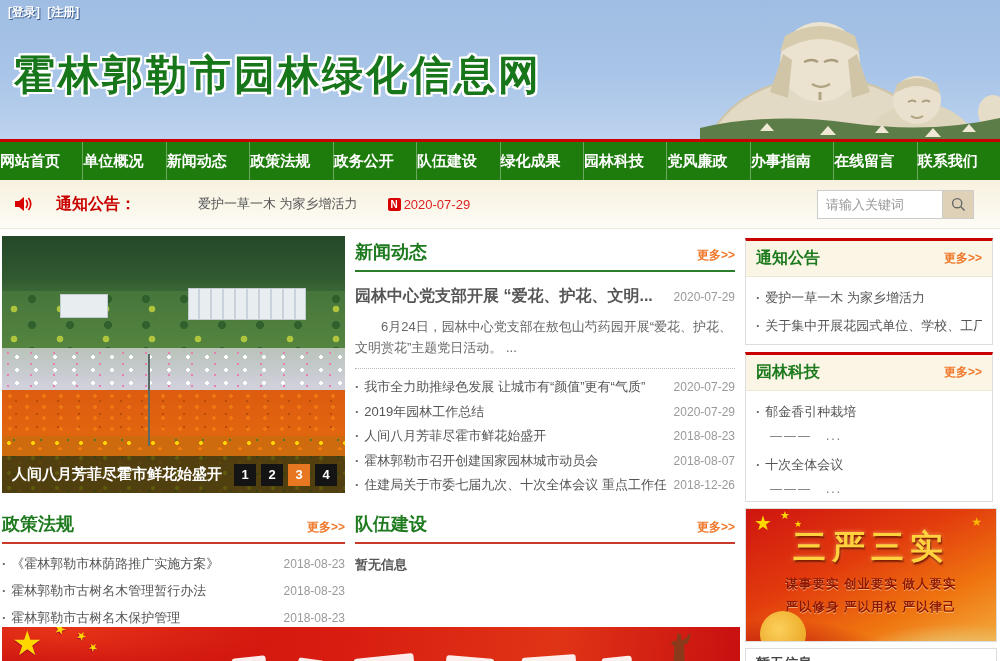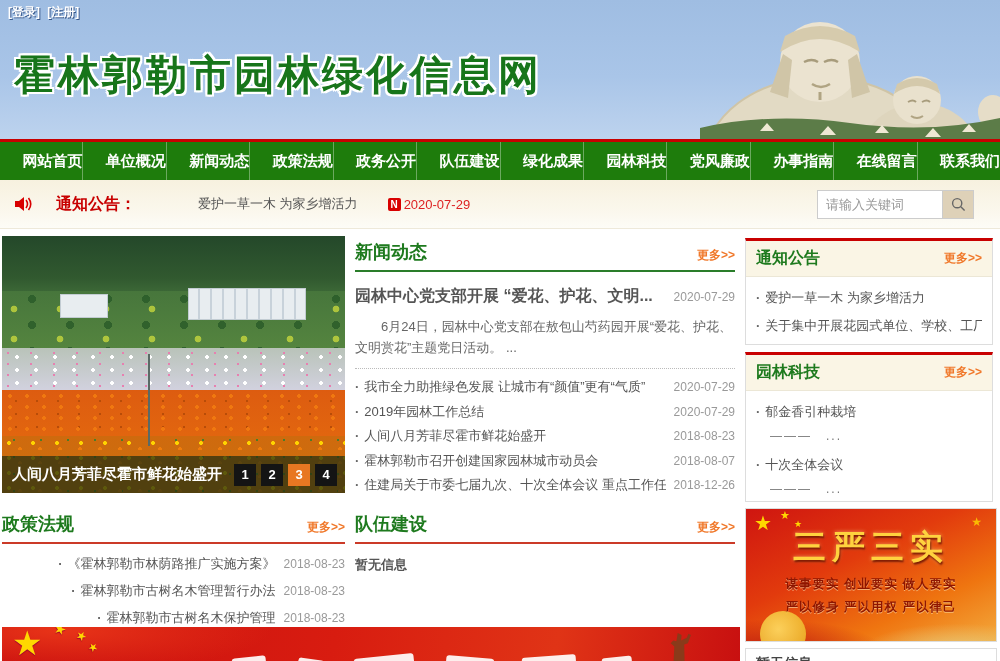--- a/index.html
+++ b/index.html
@@ -11,21 +11,21 @@
     background:linear-gradient(180deg,#9fbde2 0%,#a9c5e8 55%,#bdd3ee 100%); }
   .topbar { position:absolute; top:4px; left:8px; font-size:12px; font-weight:bold; }
   .topbar a { color:#fff; text-decoration:none; text-shadow:1px 1px 0 #39598c; margin-right:4px; cursor:pointer; }
   .site-title { position:absolute; left:14px; top:48px; font-size:41px; font-weight:bold; color:#17751a; letter-spacing:3px;
     text-shadow:-2px 0 #fff,2px 0 #fff,0 -2px #fff,0 2px #fff,-2px -2px #fff,2px 2px #fff,2px -2px #fff,-2px 2px #fff;font-family:Liberation Mono, monospace; }
   .statue-svg { position:absolute; right:0; top:0; }
 
   
   .nav { position:absolute; top:139px; left:0; width:1000px; height:41px; background:#1e7c0c;
     border-top:3px solid #c80000; display:flex; }
-  .nav-item { flex:1; text-align:right; line-height:38px; color:#fff; font-size:15px; font-weight:bold;
+  .nav-item { flex:1; text-align:left; line-height:38px; color:#fff; font-size:15px; font-weight:bold;
     text-decoration:none; cursor:pointer; border-right:1px solid rgba(255,255,255,.35); }
   .nav-item:last-child { border-right:none; }
 
   
   .notice { position:absolute; top:180px; left:0; width:1000px; height:49px;
     background:linear-gradient(180deg,#f7f1df 0%,#fbf8ee 70%,#fdfcf7 100%); border-bottom:1px solid #eee9da;
     display:flex; align-items:center; }
   .notice-label { color:#c80000; font-size:16px; font-weight:bold; margin-left:24px; }
   .notice-link { color:#555; font-size:13px; text-decoration:none; margin-left:62px; cursor:pointer; }
   .n-badge { display:inline-block; width:13px; height:13px; background:#d80000; color:#fff; font-size:10px; font-weight:bold;
@@ -102,21 +102,21 @@
     border-top:3px solid #c80000; }
   .side-head { background:#faf5e5; border-bottom:1px solid #ece7d6; padding:7px 10px; display:flex;
     justify-content:space-between; align-items:center; }
   .side-title { color:#1e7a1e; font-size:16px; font-weight:bold; }
   .side-list { padding:7px 10px 5px 10px; }
   .side-list .row { height:28px; }
   .sub-line { font-size:12px; color:#777; margin:2px 0 6px 14px; letter-spacing:2px; cursor:pointer; }
 
   
   .policy { position:absolute; left:2px; top:512px; width:343px; }
-  .policy .row { height:27px;text-align:right; }
+  .policy .row { height:27px; }
   .team { position:absolute; left:355px; top:512px; width:380px; }
   .empty-text { margin-top:12px; font-size:13px; font-weight:bold; color:#555; }
 
   
   .banner-right { position:absolute; left:745px; top:508px; width:252px; height:134px; border:1px solid #ddd;
     overflow:hidden; background:
       radial-gradient(ellipse 140px 40px at 85% 108%, #e8c878 0%, rgba(232,200,120,0) 70%),
       radial-gradient(ellipse 160px 50px at 10% 112%, #b81010 0%, rgba(184,16,16,0) 75%),
       linear-gradient(155deg,#cf1510 0%,#e23b0d 40%,#ef7510 72%,#f3a93c 100%); }
   .sysy-title { text-align:center; margin-top:16px; font-size:33px; font-weight:bold; color:#ffd23e; letter-spacing:6px;

